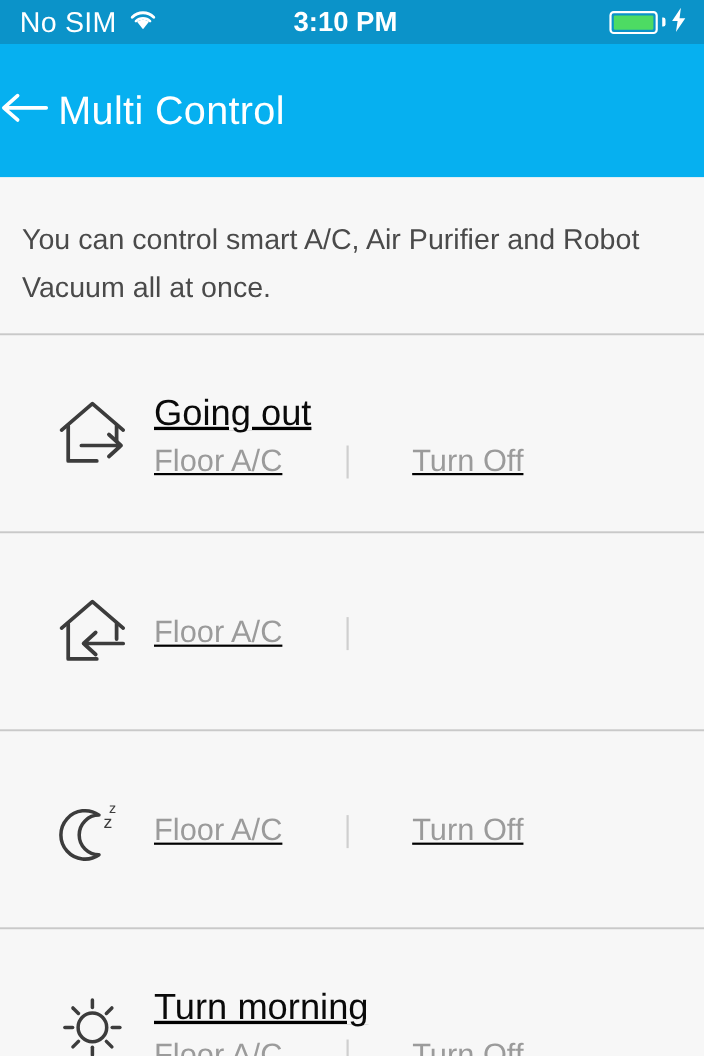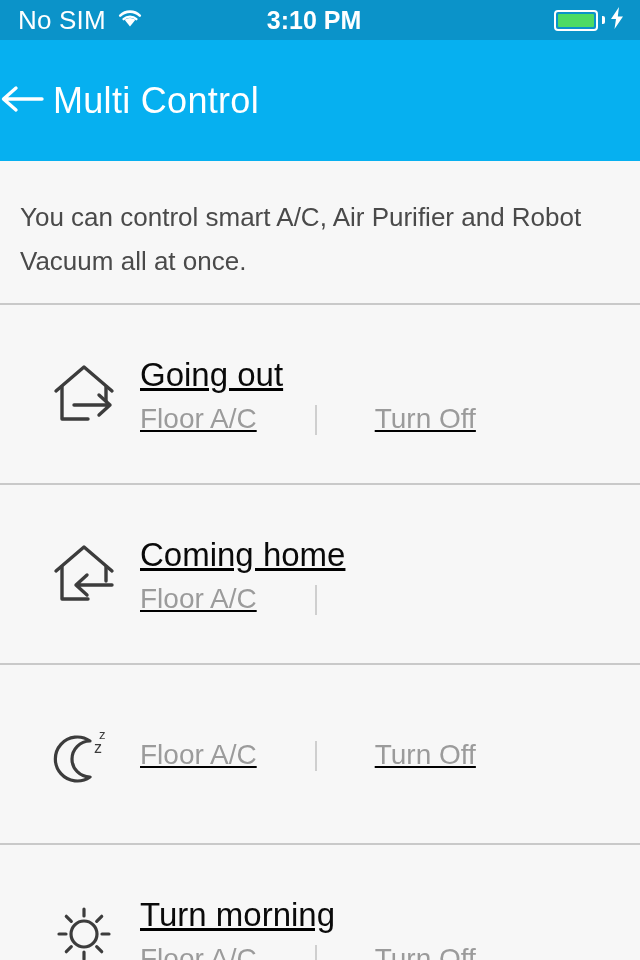--- a/index.html
+++ b/index.html
@@ -136,21 +136,20 @@
   <div class="row">
     <div class="row-icon">
       <svg width="68" height="66" viewBox="0 0 68 66">
         <path d="M6 30 L34 6 L62 30" stroke="#3c3c3c" stroke-width="3.4" fill="none" stroke-linecap="round" stroke-linejoin="round"></path>
         <path d="M12 26 L12 58 L38 58" stroke="#3c3c3c" stroke-width="3.4" fill="none" stroke-linecap="round" stroke-linejoin="round"></path>
         <path d="M56 26 L56 40" stroke="#3c3c3c" stroke-width="3.4" fill="none" stroke-linecap="round"></path>
         <path d="M62 44 L26 44 M37 34 L26 44 L37 54" stroke="#3c3c3c" stroke-width="3.4" fill="none" stroke-linecap="round" stroke-linejoin="round"></path>
       </svg>
     </div>
     <div class="row-text">
-      <span class="row-title">Coming home</span>
       <span class="row-sub">
         <span class="sub-device">Floor A/C</span>
         <span class="sub-sep"></span>
       </span>
     </div>
   </div>
 
   <div class="divider"></div>
 
   <div class="row">

